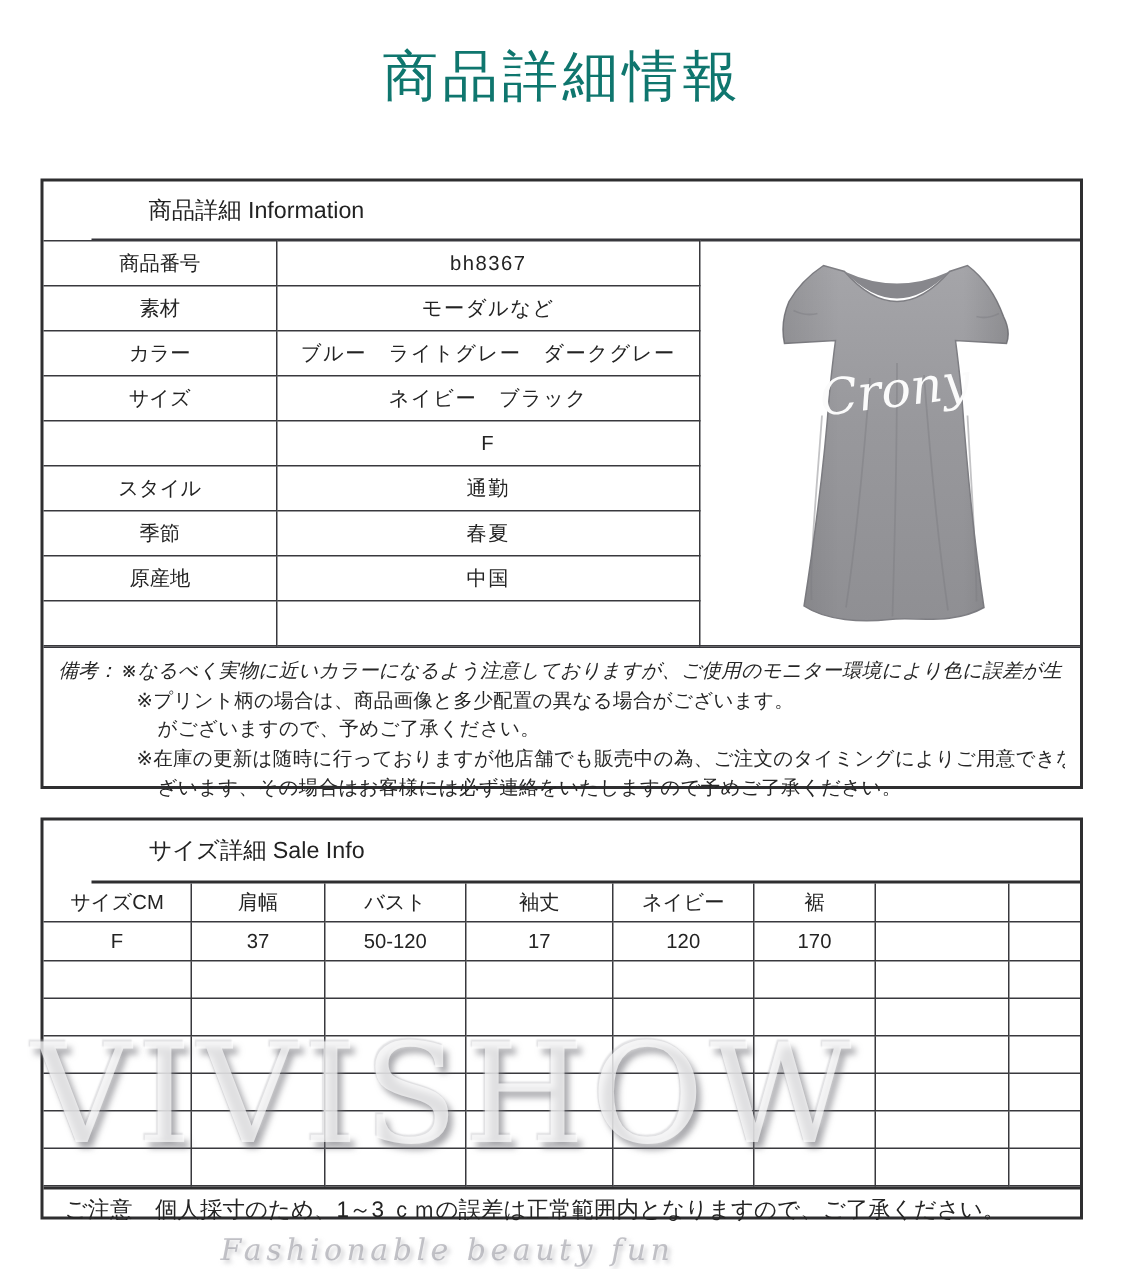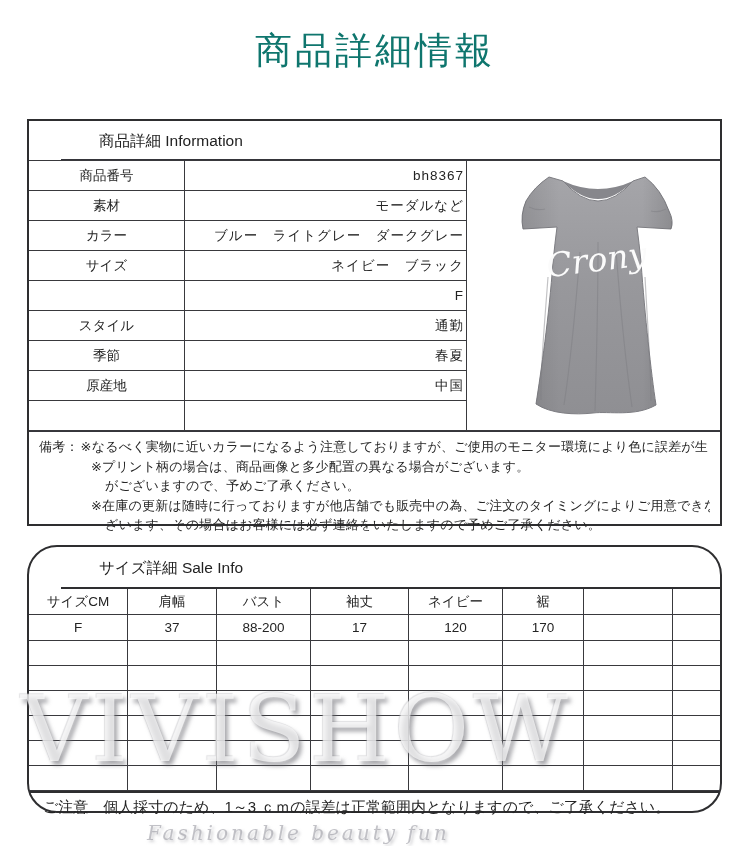--- a/index.html
+++ b/index.html
@@ -12,57 +12,57 @@
     margin:0;padding-top:26px;height:64px;
     text-align:center;
     font-family:"DejaVu Serif","Liberation Serif",serif;
     font-size:37px;font-weight:500;letter-spacing:3px;color:#0f766e;
   }
   .box{
     position:absolute;left:27px;width:695px;
     border:2px solid #2e2e30;background:#ffffff;box-sizing:border-box;
   }
   .info-box{top:119px;height:407px;}
-  .size-box{top:545px;height:268px;border-radius:30px;}
+  .size-box{top:545px;height:268px;}
   .box-header{
     height:39px;line-height:39px;padding-left:38px;
     font-size:15.5px;color:#222;
     border-bottom:1.5px solid #35353a;
     box-sizing:border-box;
     margin-left:32px;
   }
   .size-box .box-header{height:42px;line-height:42px;border-bottom:2px solid #2e2e30;}
 
   
   table{border-collapse:collapse;width:100%;table-layout:fixed;}
   .spec-table td{
     border:1.5px solid #39393d;
     font-size:13.5px;text-align:center;vertical-align:middle;
     height:29px;padding:0 2px;overflow:hidden;white-space:nowrap;
   }
   .spec-table td.col-label{width:151px;color:#232323;}
-  .spec-table td.col-value{width:277px;color:#232323;letter-spacing:1px;text-align:right;}
+  .spec-table td.col-value{width:277px;color:#232323;letter-spacing:1px;}
   .spec-table td.image-cell{
     width:auto;vertical-align:top;padding:0;background:#fff;
   }
   .spec-table tr td{border-top:none;}
   .spec-table tr:first-child td{border-top:1.5px solid #39393d;margin-top:45px;}
   .spec-table td:first-child{border-left:none;}
   .spec-table td.image-cell{border-right:none;}
   .dress-svg{display:block;margin:6px 0 0 18px;}
 
   
   .remarks{
     border-top:1.5px solid #35353a;
     padding:5px 10px 0 10px;
     font-size:13px;line-height:19.5px;color:#262626;
     letter-spacing:0.2px;
   }
   .remarks-line{white-space:nowrap;overflow:hidden;}
-  .remarks-first{display:flex;}
+  .remarks-first{display:flex;font-style:italic;}
   .remarks-label{flex:0 0 auto;padding-right:2px;}
   .indent-cont{padding-left:66px;}
   .indent-item{padding-left:52px;}
 
   
   .size-grid-wrap{position:relative;}
   .size-table td,.size-table th{
     border:1.5px solid #39393d;
     font-size:13.5px;font-weight:normal;text-align:center;vertical-align:middle;
     height:24px;padding:0 2px;overflow:hidden;white-space:nowrap;color:#232323;
@@ -236,21 +236,21 @@
             <td class="c2">バスト</td>
             <td class="c3">袖丈</td>
             <td class="c4">ネイビー</td>
             <td class="c5">裾</td>
             <td class="c6"></td>
             <td class="c7"></td>
           </tr>
           <tr class="data-row">
             <td>F</td>
             <td>37</td>
-            <td>88-200</td>
+            <td>50-120</td>
             <td>17</td>
             <td>120</td>
             <td>170</td>
             <td></td>
             <td></td>
           </tr>
           <tr>
               <td></td>
               <td></td>
               <td></td>

